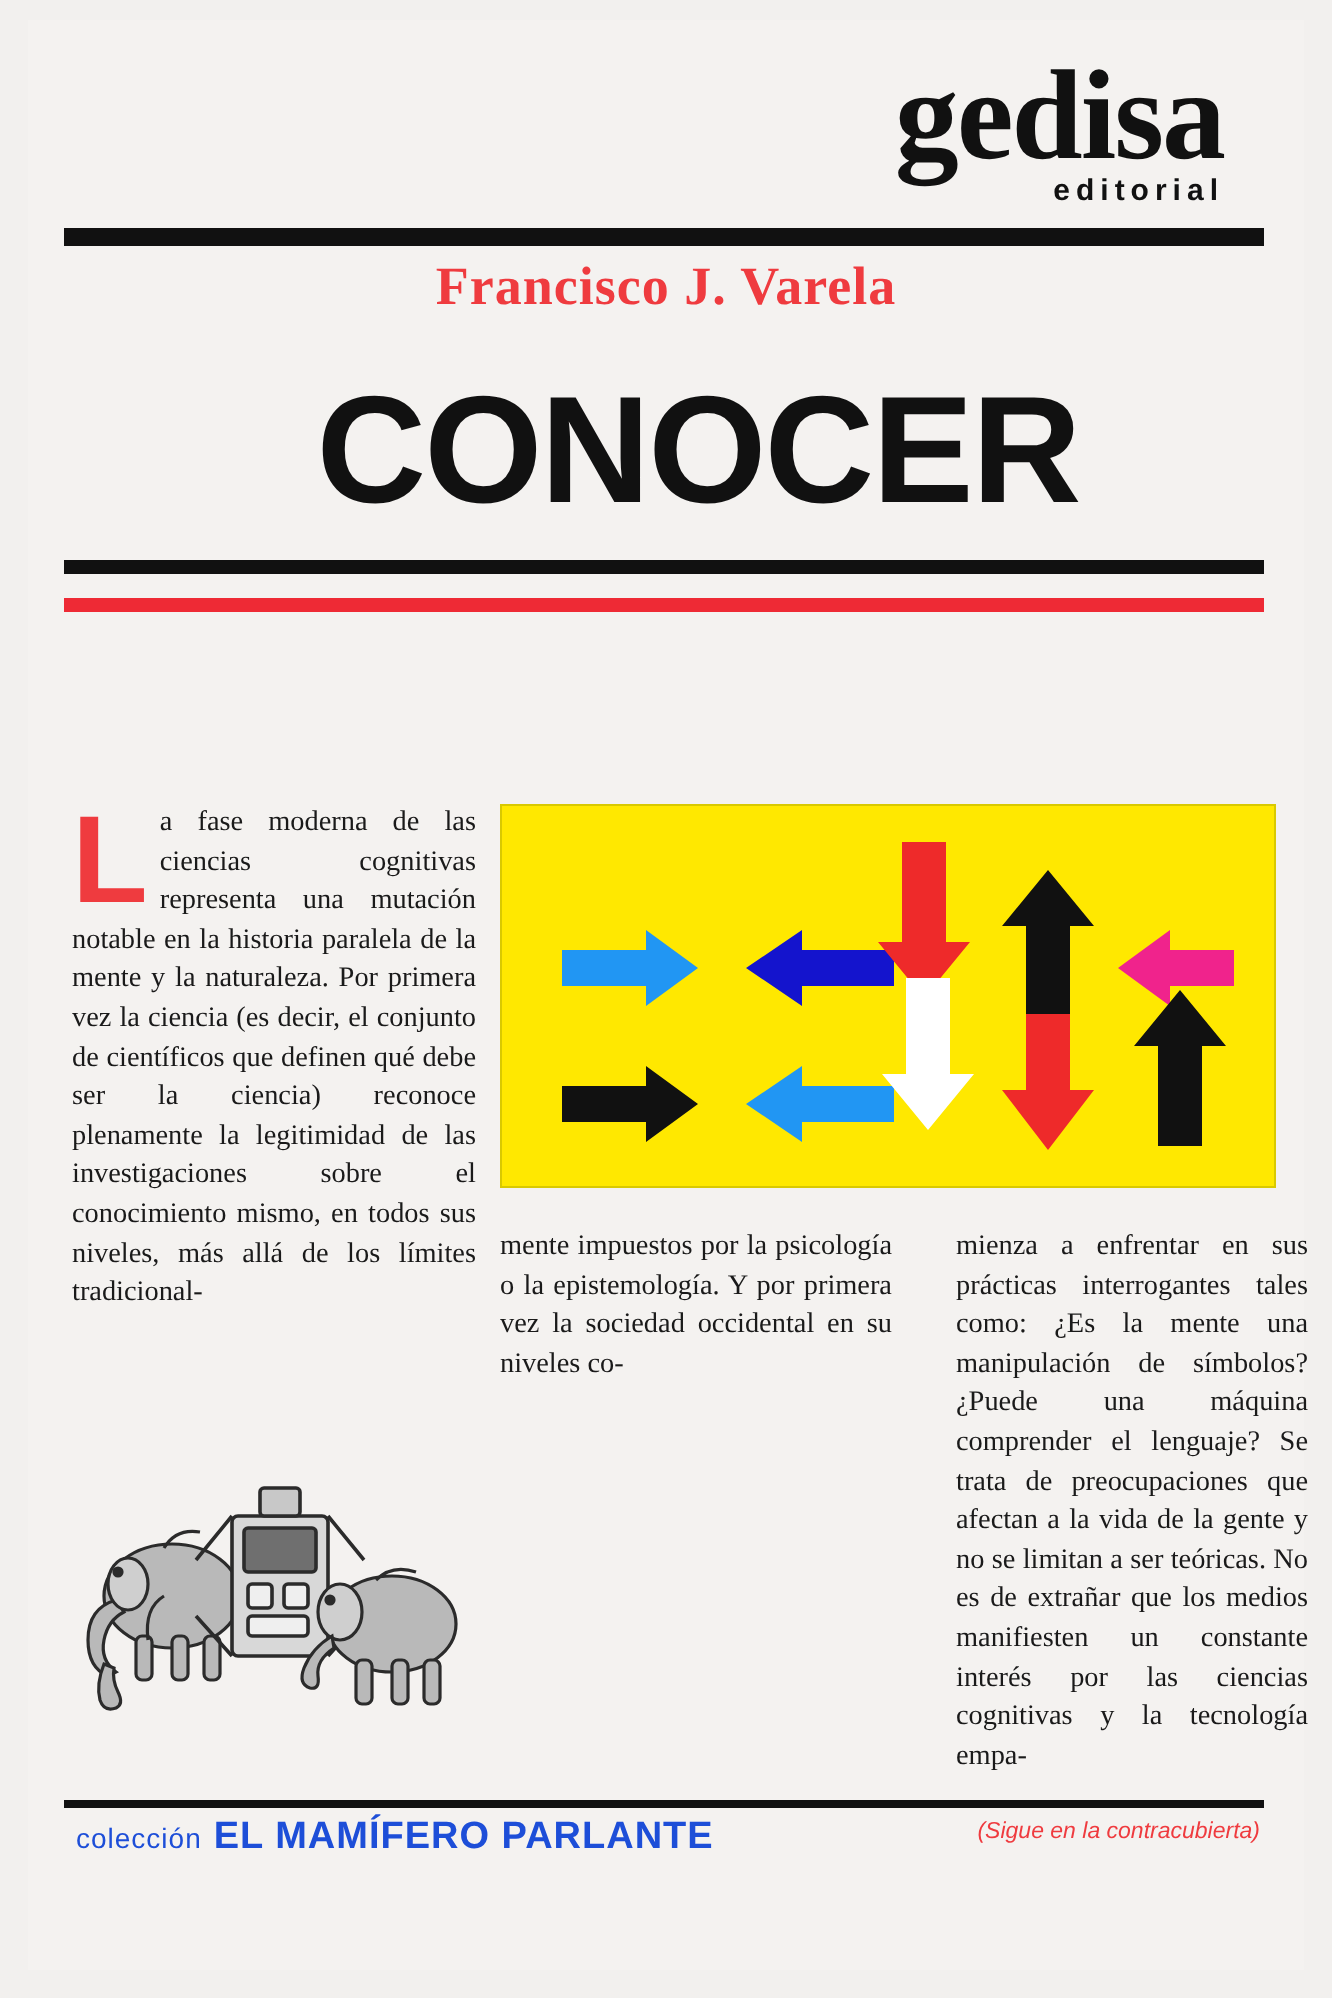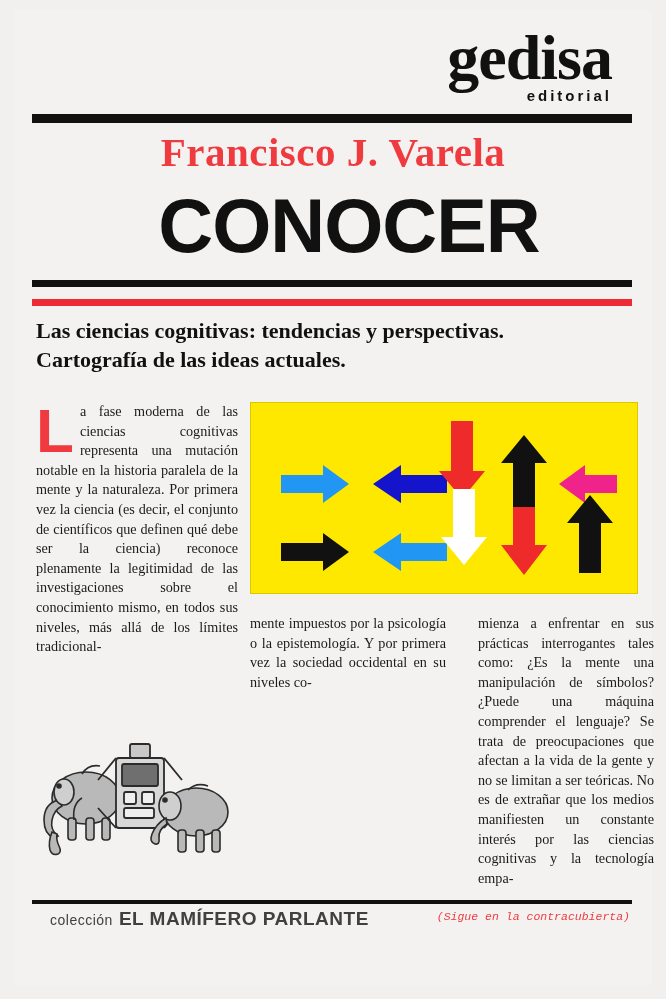--- a/index.html
+++ b/index.html
@@ -83,21 +83,21 @@
   }
 
   .author {
     position: absolute;
     left: 0;
     top: 118px;
     width: 638px;
     text-align: center;
     font-family: "Liberation Serif", serif;
     font-weight: bold;
-    font-size: 41px;
+    font-size: 27px;
     color: #ef3b3f;
     letter-spacing: 0.5px;
   }
 
   .title {
     position: absolute;
     left: 16px;
     top: 172px;
     width: 638px;
     text-align: center;
@@ -177,41 +177,41 @@
   .footer-rule {
     position: absolute;
     left: 18px;
     top: 890px;
     width: 600px;
     height: 4px;
     background: #111111;
   }
   .collection {
     position: absolute;
-    left: 36px;
+    left: 24px;
     top: 898px;
     font-family: "Liberation Sans", sans-serif;
     font-size: 15px;
-    color: #404040;
+    color: #1d4ed8;
   }
   .collection .label {
     font-size: 14px;
     letter-spacing: 0.5px;
   }
   .collection .name {
     font-weight: bold;
     font-size: 19px;
     letter-spacing: 0.5px;
     margin-left: 6px;
   }
   .continues {
     position: absolute;
     right: 22px;
     top: 900px;
-    font-family: Liberation Mono, monospace;
+    font-family: Liberation Sans, sans-serif;
     font-style: italic;
     font-size: 11.5px;
     color: #ef3b3f;
   }
 </style>
 </head>
 <body>
 
 <div class="page">
   <div class="cover">
@@ -223,24 +223,20 @@
 
     <div class="rule-top"></div>
 
     <div class="author">Francisco J. Varela</div>
 
     <div class="title">CONOCER</div>
 
     <div class="rule-under-author"></div>
     <div class="rule-red"></div>
 
-    <div class="subtitle">
-      <div>Las ciencias cognitivas: tendencias y perspectivas.</div>
-      <div>Cartografía de las ideas actuales.</div>
-    </div>
 
     <div class="col col-left">
       <span class="dropcap">L</span><span>a fase moderna de las ciencias cognitivas representa una mutación notable en la historia paralela de la mente y la naturaleza. Por primera vez la ciencia (es decir, el conjunto de científicos que definen qué debe ser la ciencia) reconoce plenamente la legitimidad de las investigaciones sobre el conocimiento mismo, en todos sus niveles, más allá de los límites tradicional-</span>
     </div>
 
     <div class="col col-mid">mente impuestos por la psicología o la epistemología. Y por primera vez la sociedad occidental en su niveles co-</div>
     <div class="col col-right">mienza a enfrentar en sus prácticas interrogantes tales como: ¿Es la mente una manipulación de símbolos? ¿Puede una máquina comprender el lenguaje? Se trata de preocupaciones que afectan a la vida de la gente y no se limitan a ser teóricas. No es de extrañar que los medios manifiesten un constante interés por las ciencias cognitivas y la tecnología empa-</div>
 
     <div class="panel">
       <svg width="386" height="190" viewBox="0 0 386 190">

